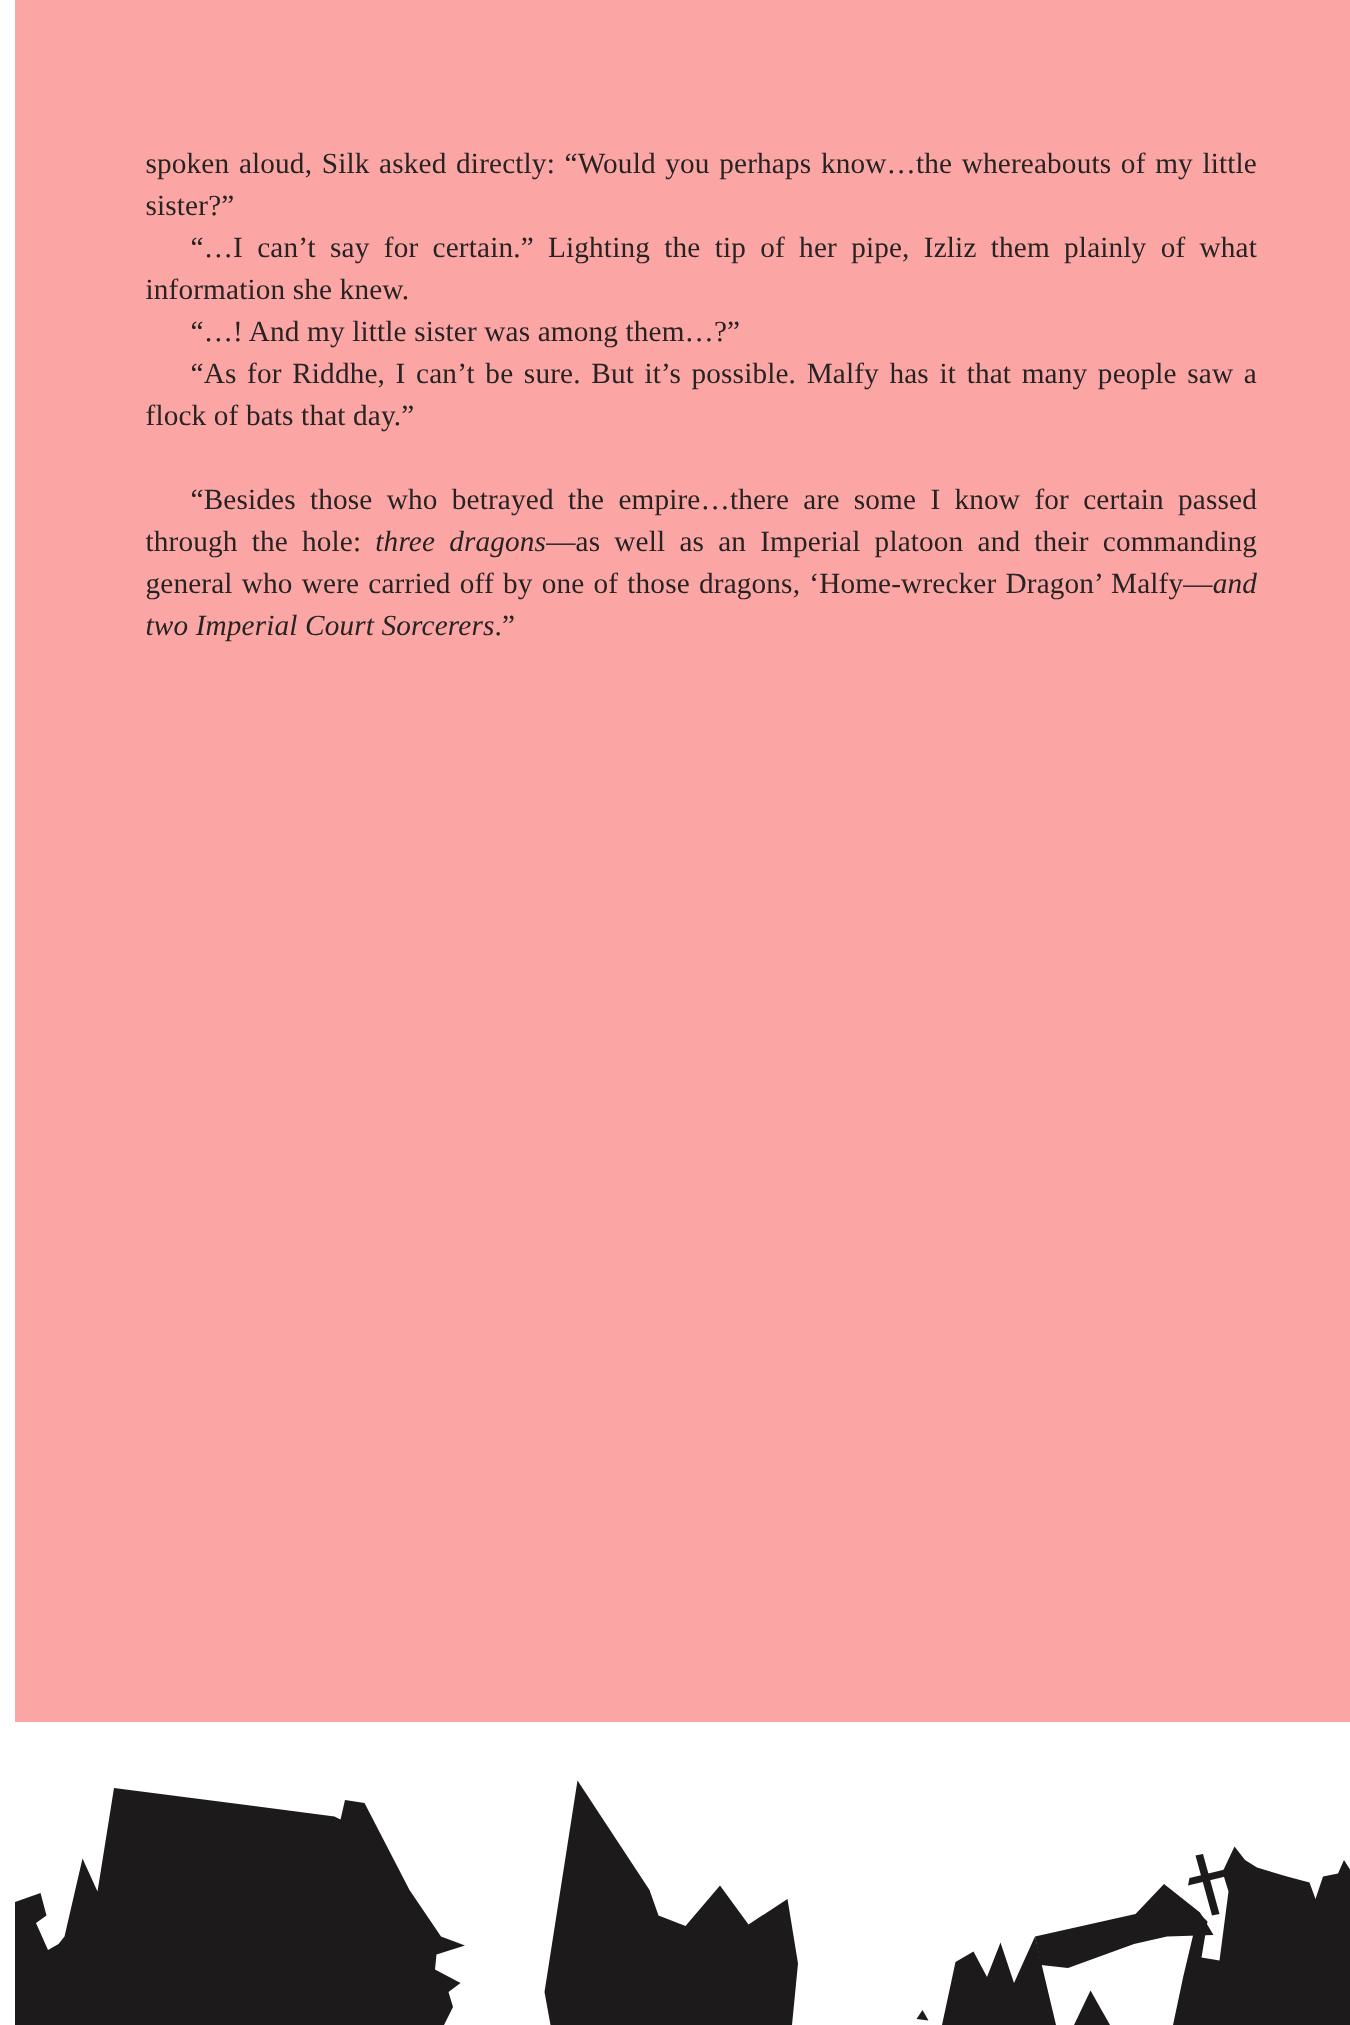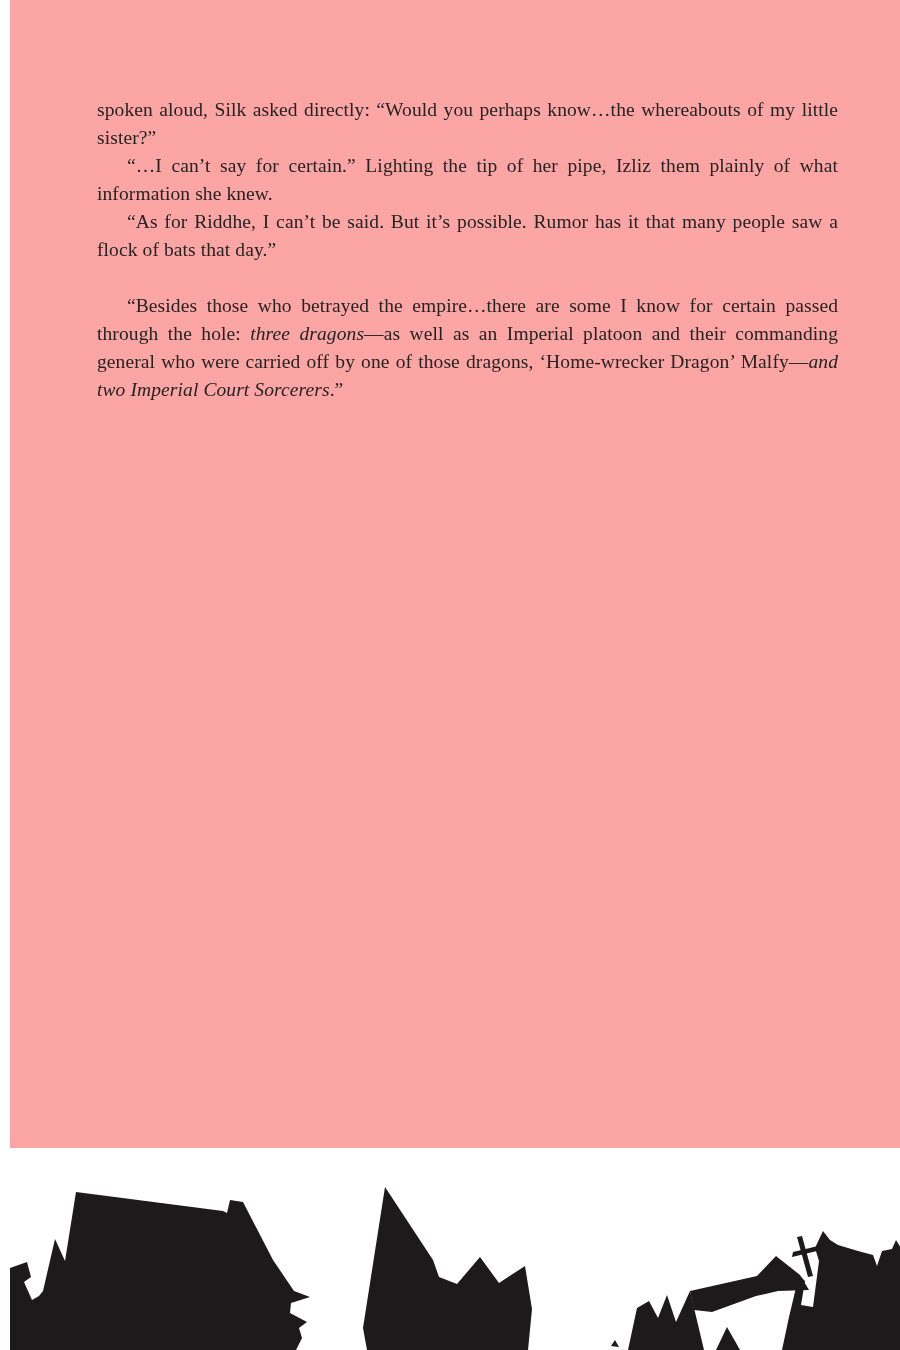--- a/index.html
+++ b/index.html
@@ -25,21 +25,22 @@
   }
 </style>
 </head>
 <body>
 
 <div class="page">
 
   <div class="page-text" style="color: rgb(38, 35, 35);">
       <p class="para"><span>spoken aloud, Silk asked directly: “Would you perhaps know…the whereabouts of my little sister?”</span></p>
       <p class="para indent"><span>“…I can’t say for certain.” Lighting the tip of her pipe, Izliz them plainly of what information she knew.</span></p>
-      <p class="para indent"><span>“As for Riddhe, I can’t be said. But it’s possible. Rumor has it that many people saw a flock of bats that day.”</span></p>
+      <p class="para indent"><span>“…! And my little sister was among them…?”</span></p>
+      <p class="para indent"><span>“As for Riddhe, I can’t be sure. But it’s possible. Malfy has it that many people saw a flock of bats that day.”</span></p>
       <p class="para indent space-before"><span>“Besides those who betrayed the empire…there are some I know for certain passed through the hole: </span><em>three dragons</em><span>—as well as an Imperial platoon and their commanding general who were carried off by one of those dragons, ‘Home-wrecker Dragon’ Malfy—</span><em>and two Imperial Court Sorcerers</em><span>.”</span></p>
     </div>
 
   <svg class="silhouette" viewBox="0 0 900 200" preserveAspectRatio="none" xmlns="http://www.w3.org/2000/svg">
     <g fill="#1c1a1a">
 
       <polygon points="0,118 17,112 21,127 14,132 22,150 29,146 33,141 45,89 55,111 66,42 213,61 217,63 220,50 233,52 263,110 284,141 300,147 281,153 280,163 297,172 289,178 292,188 286,200 0,200"></polygon>
 
       <polygon points="357,200 353,178 375,37 423,110 429,127 447,134 470,107 489,133 515,116 522,159 518,200"></polygon>
 

